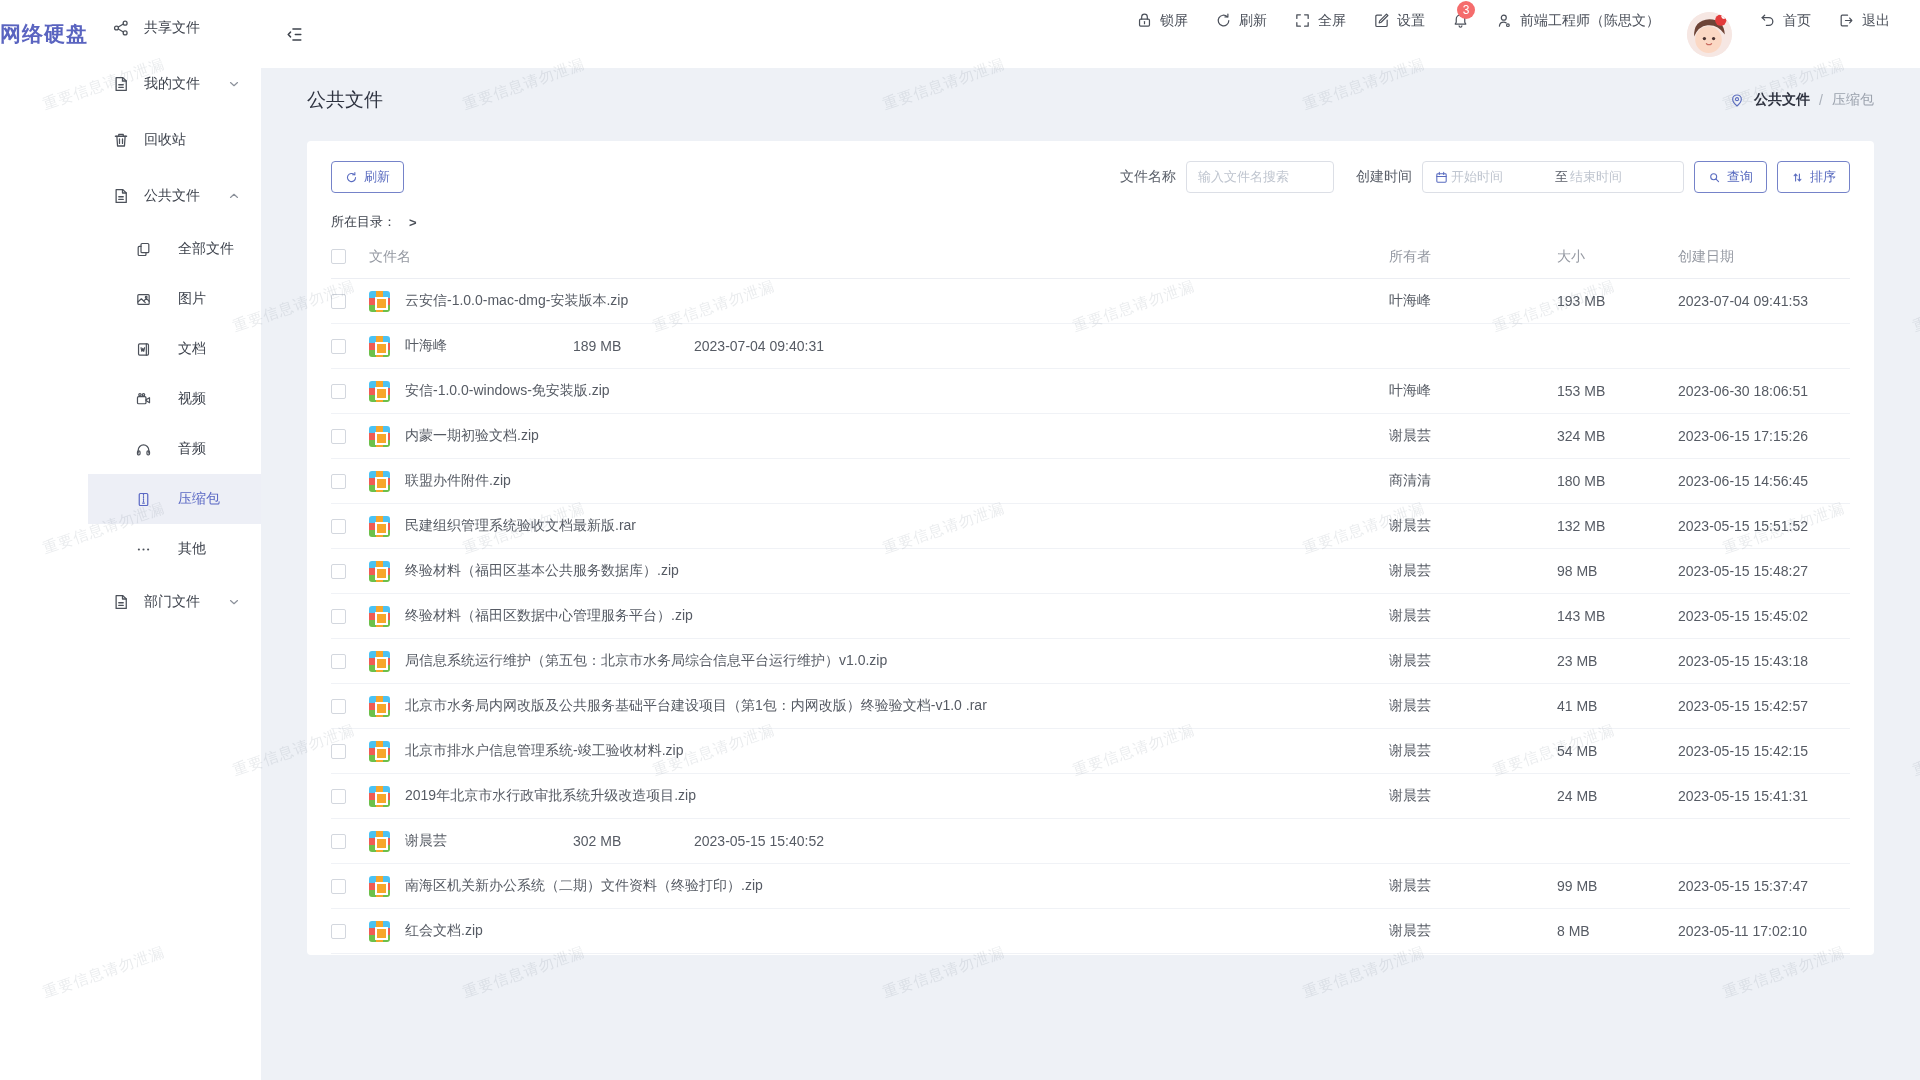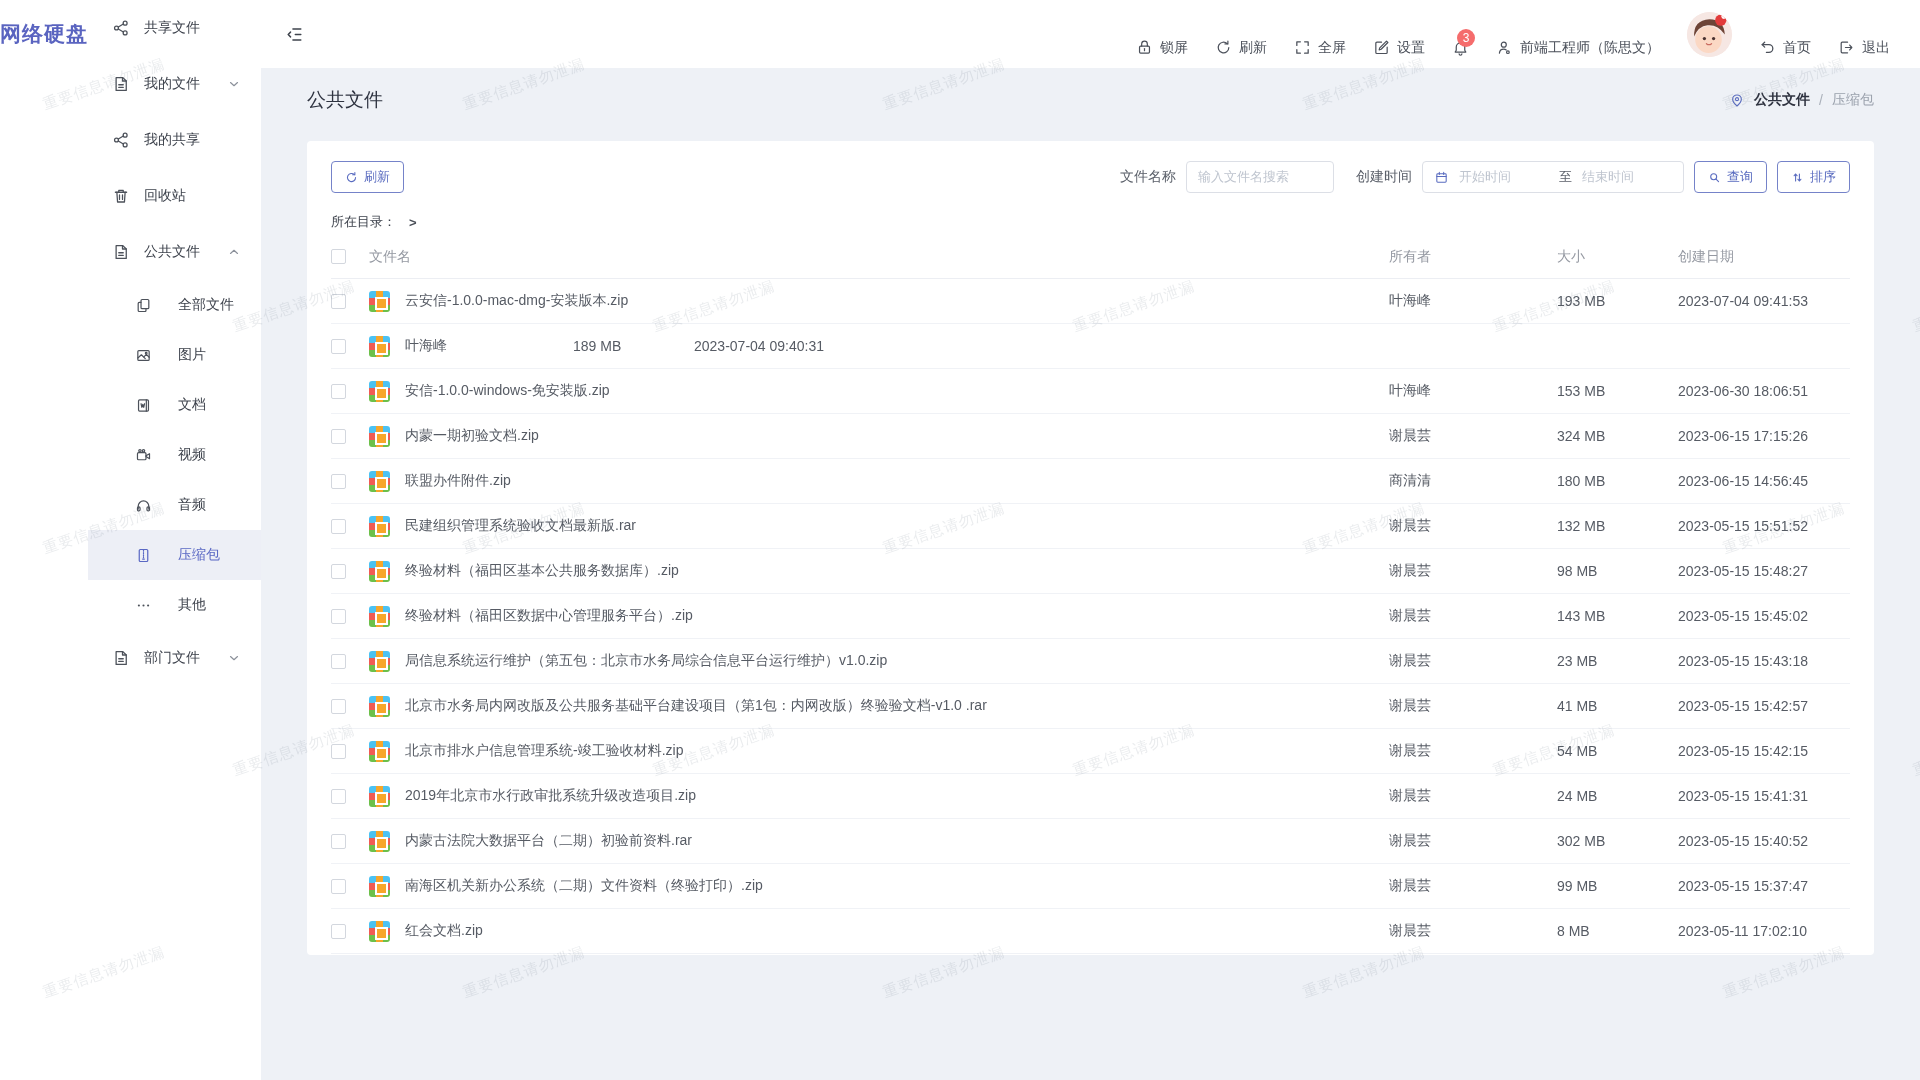--- a/index.html
+++ b/index.html
@@ -18,21 +18,21 @@
   .side-item.active{background:#edeff6;color:#5a68c4;}
   .side-item.active .s-icon{color:#5a68c4;}
   .chev{margin-left:auto;width:14px;height:14px;color:#8b909a;display:flex;}
   .chev.up svg{transform:rotate(180deg);}
   .s-icon svg,.chev svg,.tb-icon svg,.btn-icon svg,.cal-icon svg,.bc-pin svg,.collapse svg{width:100%;height:100%;}
 
   
   .main{flex:1;display:flex;flex-direction:column;min-width:0;}
   .topbar{height:68px;background:#fff;display:flex;align-items:center;padding:0 30px 0 24px;flex-shrink:0;}
   .collapse{width:19px;height:19px;color:#3e434c;cursor:pointer;display:flex;}
-  .topbar-right{margin-left:auto;display:flex;align-items:flex-end;gap:27px;font-size:14px;color:#4b505a;}
+  .topbar-right{margin-left:auto;display:flex;align-items:flex-start;gap:27px;font-size:14px;color:#4b505a;}
   .tb-item{display:flex;align-items:center;gap:7px;cursor:pointer;white-space:nowrap;}
   .tb-icon{width:17px;height:17px;display:flex;color:#4b505a;}
   .bell-wrap{position:relative;}
   .badge{position:absolute;top:-11px;left:5px;background:#f56c6c;color:#fff;border-radius:9px;min-width:18px;height:18px;font-size:12px;display:flex;align-items:center;justify-content:center;padding:0 4px;}
   .avatar{width:45px;height:45px;border-radius:50%;overflow:hidden;flex-shrink:0;cursor:pointer;background:#f6e7e3;}
   .avatar svg{width:100%;height:100%;}
 
   .title-row{height:63px;display:flex;align-items:center;padding:0 46px;flex-shrink:0;}
   .page-title{font-size:19px;font-weight:500;color:#2e3340;}
   .breadcrumb{margin-left:auto;display:flex;align-items:center;gap:9px;font-size:14px;}
@@ -43,21 +43,21 @@
 
   
   .card{margin:10px 46px 0;background:#fff;border-radius:4px;height:814px;padding:20px 24px 0;}
   .toolbar{display:flex;align-items:center;height:32px;}
   .btn{display:inline-flex;align-items:center;gap:6px;height:32px;padding:0 13px;border:1px solid #7583c9;border-radius:4px;background:#fff;color:#5a6cc0;font-size:13px;cursor:pointer;font-family:inherit;}
   .btn-icon{width:13px;height:13px;display:flex;}
   .filters{margin-left:auto;display:flex;align-items:center;gap:10px;font-size:14px;color:#5b606a;}
   .f-label{white-space:nowrap;}
   .f-input{width:148px;height:32px;border:1px solid #dcdfe6;border-radius:4px;padding:0 11px;font-size:13px;color:#ef4444;outline:none;font-family:Liberation Mono, monospace;}
   .f-input::placeholder{color:#bfc5cf;}
-  .date-box{width:262px;height:32px;border:1px solid #dcdfe6;border-radius:4px;display:flex;align-items:center;padding:0 11px;gap:10px;cursor:pointer;}
+  .date-box{width:262px;height:32px;border:1px solid #dcdfe6;border-radius:4px;display:flex;align-items:center;padding:0 11px;gap:2px;cursor:pointer;}
   .cal-icon{width:15px;height:15px;display:flex;color:#5a6cc0;flex-shrink:0;}
   .dt-ph{color:#bfc5cf;font-size:13px;flex:1;}
   .dt-sep{color:#5b606a;font-size:13px;}
   .gap8{width:2px;}
 
   .dir-row{margin-top:16px;height:26px;display:flex;align-items:center;gap:13px;font-size:13px;color:#3c414b;}
   .dir-path{color:#4a4f58;font-weight:700;}
 
   .thead{display:flex;align-items:center;height:44px;border-bottom:1px solid #eceef3;font-size:14px;color:#9599a2;}
   .t-row{display:flex;align-items:center;height:45px;border-bottom:1px solid #f0f2f6;font-size:14px;color:#565b64;}
@@ -104,31 +104,20 @@
               <path d="M14 3.5V8h5"></path>
               <path d="M9 13h6M9 16.5h6"></path>
             </svg>
           </span>
           <span>我的文件</span>
           <span class="chev">
             <svg viewBox="0 0 24 24" fill="none" stroke="currentColor" stroke-width="2" stroke-linecap="round" stroke-linejoin="round">
               <path d="M6 9.5l6 5.5 6-5.5"></path>
             </svg>
           </span>
-        </div>
-        <div class="side-item">
-          <span class="s-icon">
-            <svg viewBox="0 0 24 24" fill="none" stroke="currentColor" stroke-width="1.7" stroke-linecap="round" stroke-linejoin="round">
-              <circle cx="6" cy="12" r="2.6"></circle>
-              <circle cx="17.5" cy="5.5" r="2.6"></circle>
-              <circle cx="17.5" cy="18.5" r="2.6"></circle>
-              <path d="M8.4 10.7l6.7-4M8.4 13.3l6.7 4"></path>
-            </svg>
-          </span>
-          <span>我的共享</span>
         </div>
         <div class="side-item">
           <span class="s-icon">
             <svg viewBox="0 0 24 24" fill="none" stroke="currentColor" stroke-width="1.7" stroke-linecap="round" stroke-linejoin="round">
               <path d="M4.5 7h15"></path>
               <path d="M9 7V4.5h6V7"></path>
               <path d="M6.5 7l.9 13h9.2l.9-13"></path>
               <path d="M10 10.5v6M14 10.5v6"></path>
             </svg>
           </span>
@@ -557,21 +546,20 @@
             <span class="col-size">24 MB</span>
             <span class="col-date">2023-05-15 15:41:31</span>
           </div>
           <div class="t-row">
             <span class="col-cb">
               <span class="cb"></span>
             </span>
             <span class="col-icon">
               <span class="zipicon"></span>
             </span>
-            <span class="col-name">内蒙古法院大数据平台（二期）初验前资料.rar</span>
             <span class="col-owner">谢晨芸</span>
             <span class="col-size">302 MB</span>
             <span class="col-date">2023-05-15 15:40:52</span>
           </div>
           <div class="t-row">
             <span class="col-cb">
               <span class="cb"></span>
             </span>
             <span class="col-icon">
               <span class="zipicon"></span>

